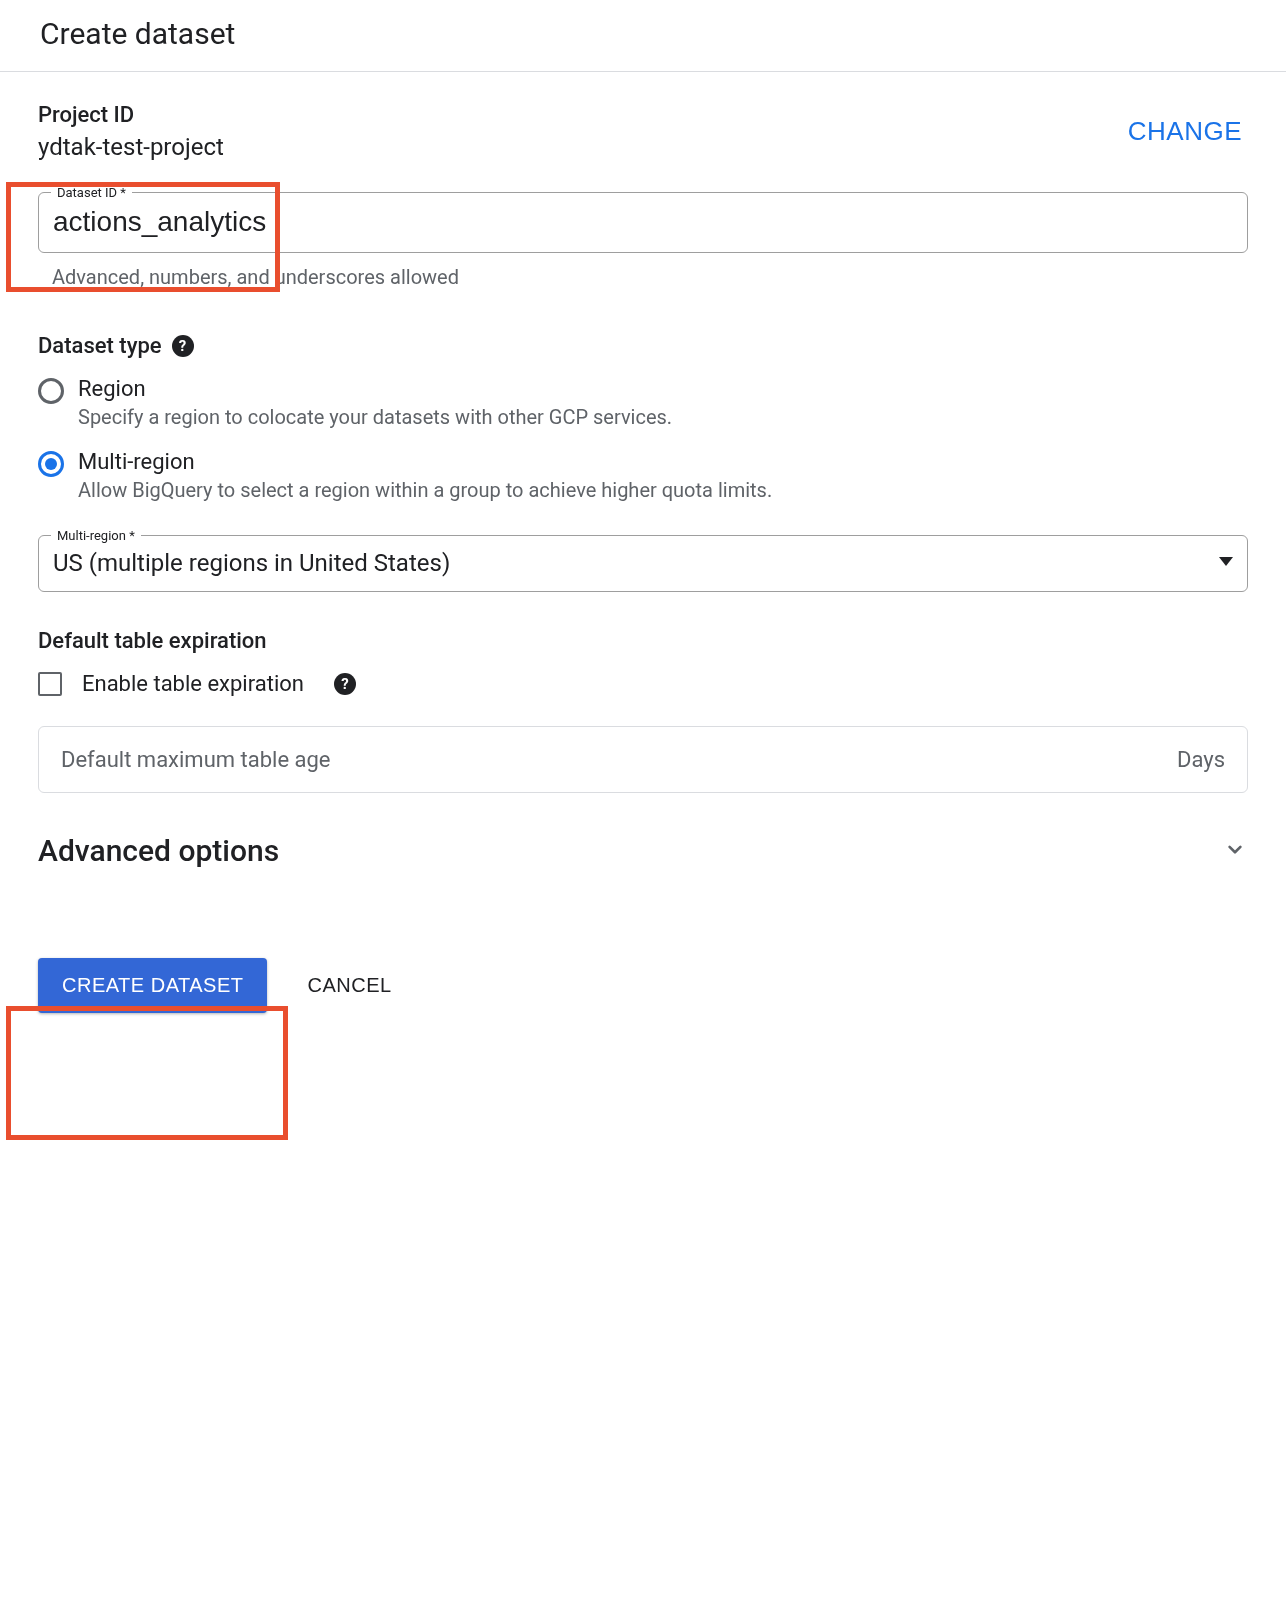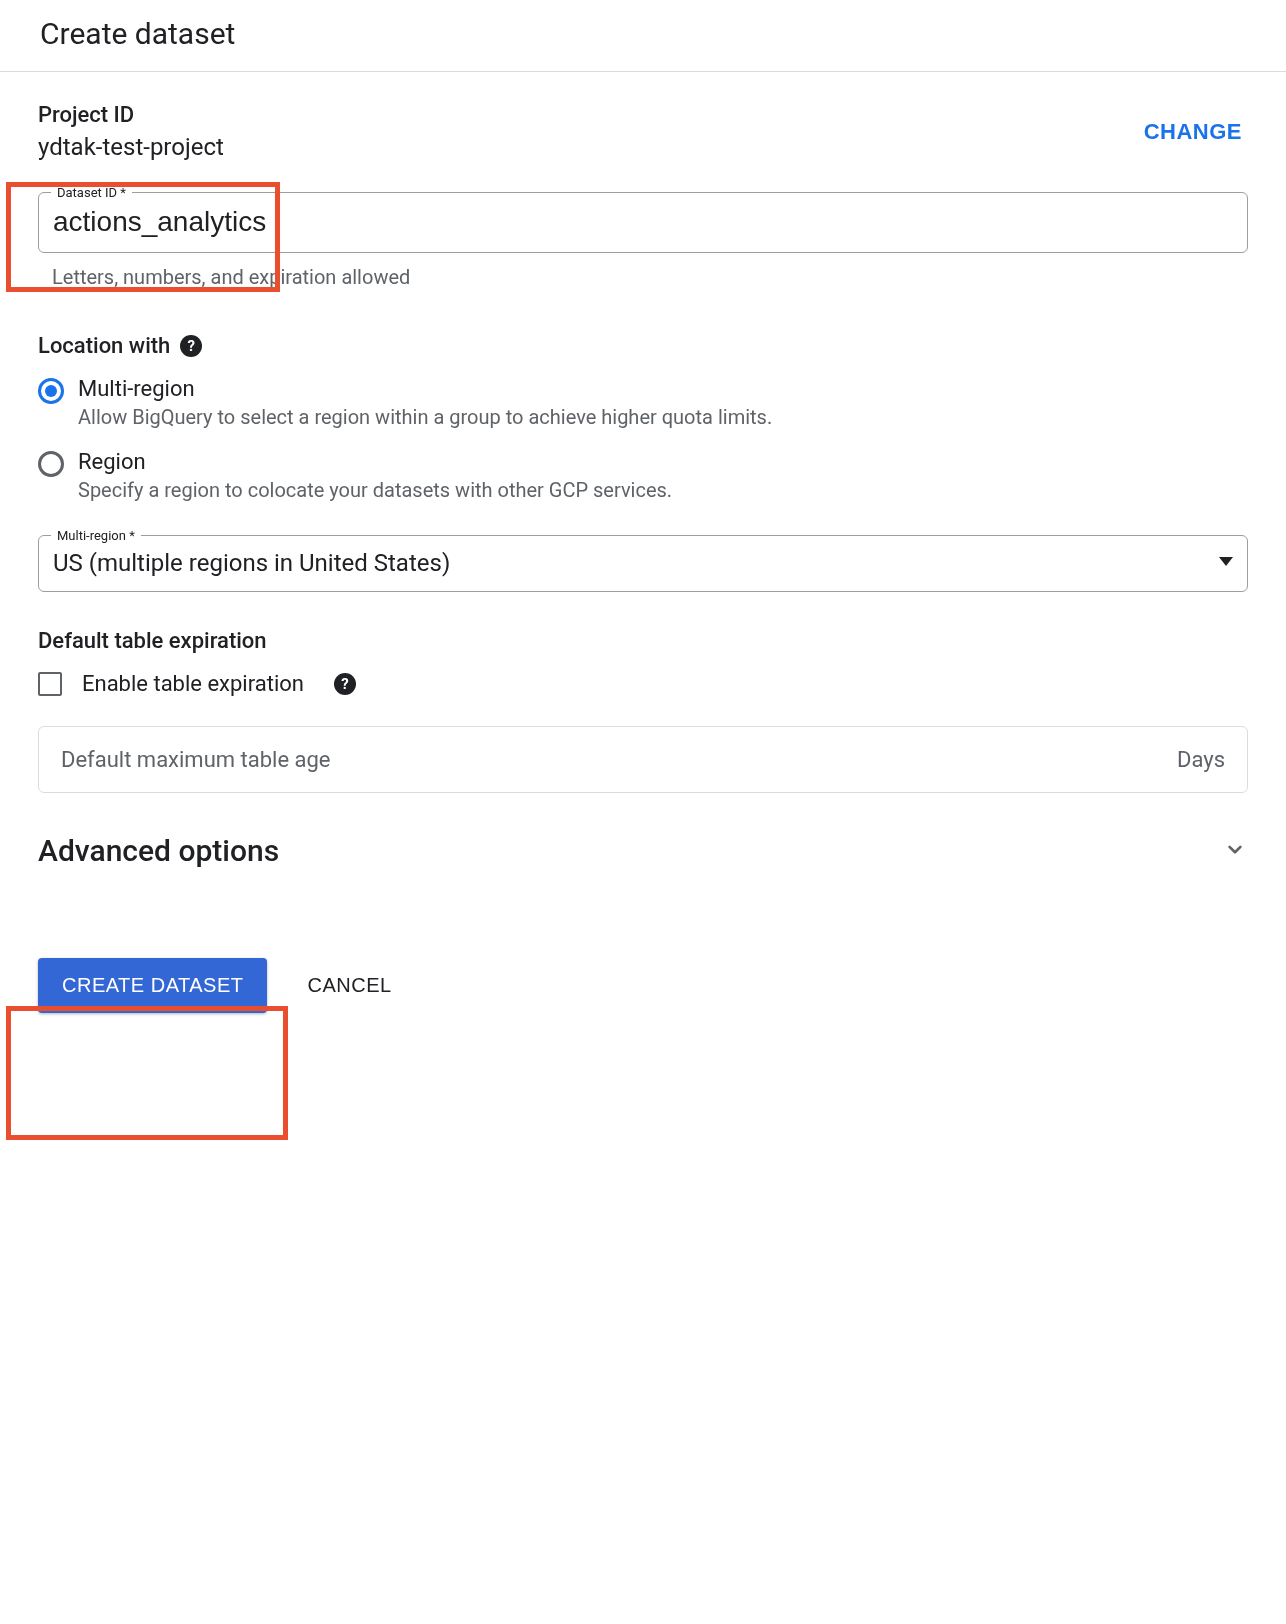--- a/index.html
+++ b/index.html
@@ -29,21 +29,21 @@
     display: flex;
     justify-content: space-between;
     align-items: center;
     margin-bottom: 24px;
   }
   .project-label { font-size: 22px; font-weight: 500; margin-bottom: 6px; }
   .project-value { font-size: 24px; }
   .change-btn {
     background: none; border: none;
     color: var(--primary-blue);
-    font-size: 22px; font-weight: 700; letter-spacing: 0.5px;
+    font-size: 26px; font-weight: 400; letter-spacing: 0.5px;
     cursor: pointer;
   }
 
   
   .outlined { position: relative; margin-top: 10px; }
   fieldset.fld {
     border: 1px solid var(--border-gray);
     border-radius: 6px;
     padding: 0 14px 12px 14px;
     margin: 0;
@@ -153,45 +153,45 @@
     </div>
     <button class="change-btn">CHANGE</button>
   </div>
 
   <div class="outlined">
     <fieldset class="fld">
       <legend>Dataset ID *</legend>
       <input class="txt-input" type="text" value="actions_analytics" style="">
     </fieldset>
   </div>
-  <div class="helper-text">Letters, numbers, and expiration allowed</div>
+  <div class="helper-text">Advanced, numbers, and underscores allowed</div>
 
   <div class="section-title">
-    <span>Location with</span>
+    <span>Dataset type</span>
     <span class="help-icon">?</span>
+  </div>
+
+  <div class="radio-row">
+    <span class="radio"></span>
+    <div>
+      <div class="radio-label">Region</div>
+      <div class="radio-desc">Specify a region to colocate your datasets with other GCP services.</div>
+    </div>
   </div>
 
   <div class="radio-row">
     <span class="radio selected">
         <span class="radio-dot"></span>
       </span>
     <div>
       <div class="radio-label">Multi-region</div>
       <div class="radio-desc">Allow BigQuery to select a region within a group to achieve higher quota limits.</div>
     </div>
   </div>
 
-  <div class="radio-row">
-    <span class="radio"></span>
-    <div>
-      <div class="radio-label">Region</div>
-      <div class="radio-desc">Specify a region to colocate your datasets with other GCP services.</div>
-    </div>
-  </div>
-
   <div class="outlined select-wrap" style="margin-top:26px;">
     <fieldset class="fld">
       <legend>Multi-region *</legend>
       <div class="select-value">US (multiple regions in United States)</div>
       <span class="caret"></span>
     </fieldset>
   </div>
 
   <div class="section-title" style="margin-top:36px;">
     <span>Default table expiration</span>

